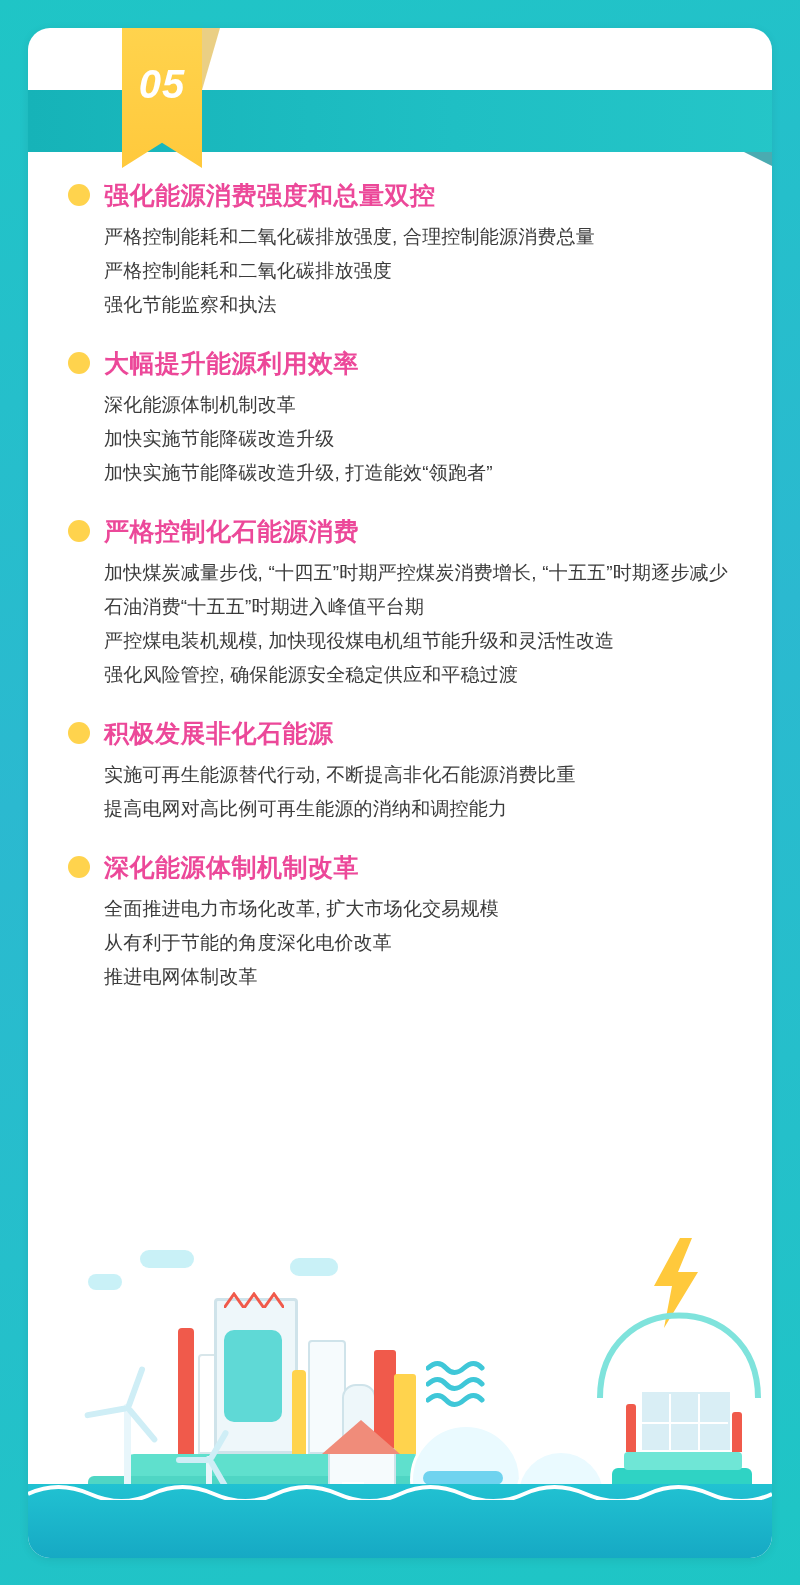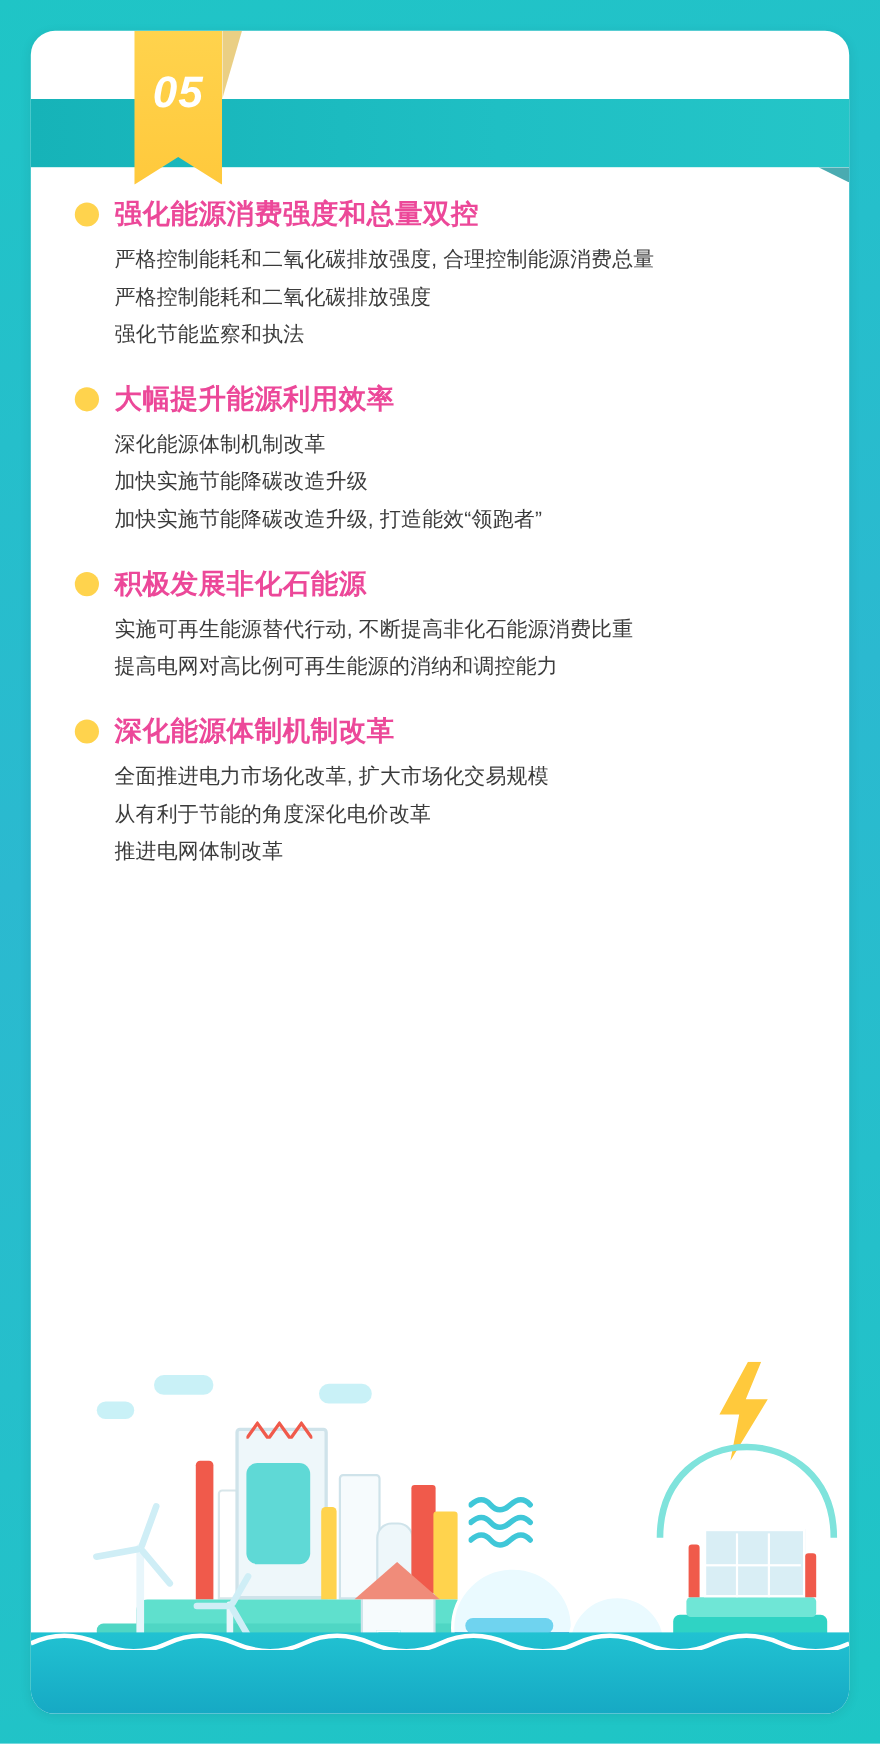--- a/index.html
+++ b/index.html
@@ -276,20 +276,32 @@
           <div class="dot"></div>
           <div class="sec-title">大幅提升能源利用效率</div>
         </div>
         <div class="sec-items">
           <div class="item">深化能源体制机制改革</div>
           <div class="item">加快实施节能降碳改造升级</div>
           <div class="item">加快实施节能降碳改造升级, 打造能效“领跑者”</div>
         </div>
       </div>
 
+      <div class="section">
+        <div class="sec-head">
+          <div class="dot"></div>
+          <div class="sec-title">严格控制化石能源消费</div>
+        </div>
+        <div class="sec-items">
+          <div class="item wrap">加快煤炭减量步伐, “十四五”时期严控煤炭消费增长, “十五五”时期逐步减少</div>
+          <div class="item">石油消费“十五五”时期进入峰值平台期</div>
+          <div class="item">严控煤电装机规模, 加快现役煤电机组节能升级和灵活性改造</div>
+          <div class="item">强化风险管控, 确保能源安全稳定供应和平稳过渡</div>
+        </div>
+      </div>
 
       <div class="section">
         <div class="sec-head">
           <div class="dot"></div>
           <div class="sec-title">积极发展非化石能源</div>
         </div>
         <div class="sec-items">
           <div class="item">实施可再生能源替代行动, 不断提高非化石能源消费比重</div>
           <div class="item">提高电网对高比例可再生能源的消纳和调控能力</div>
         </div>

